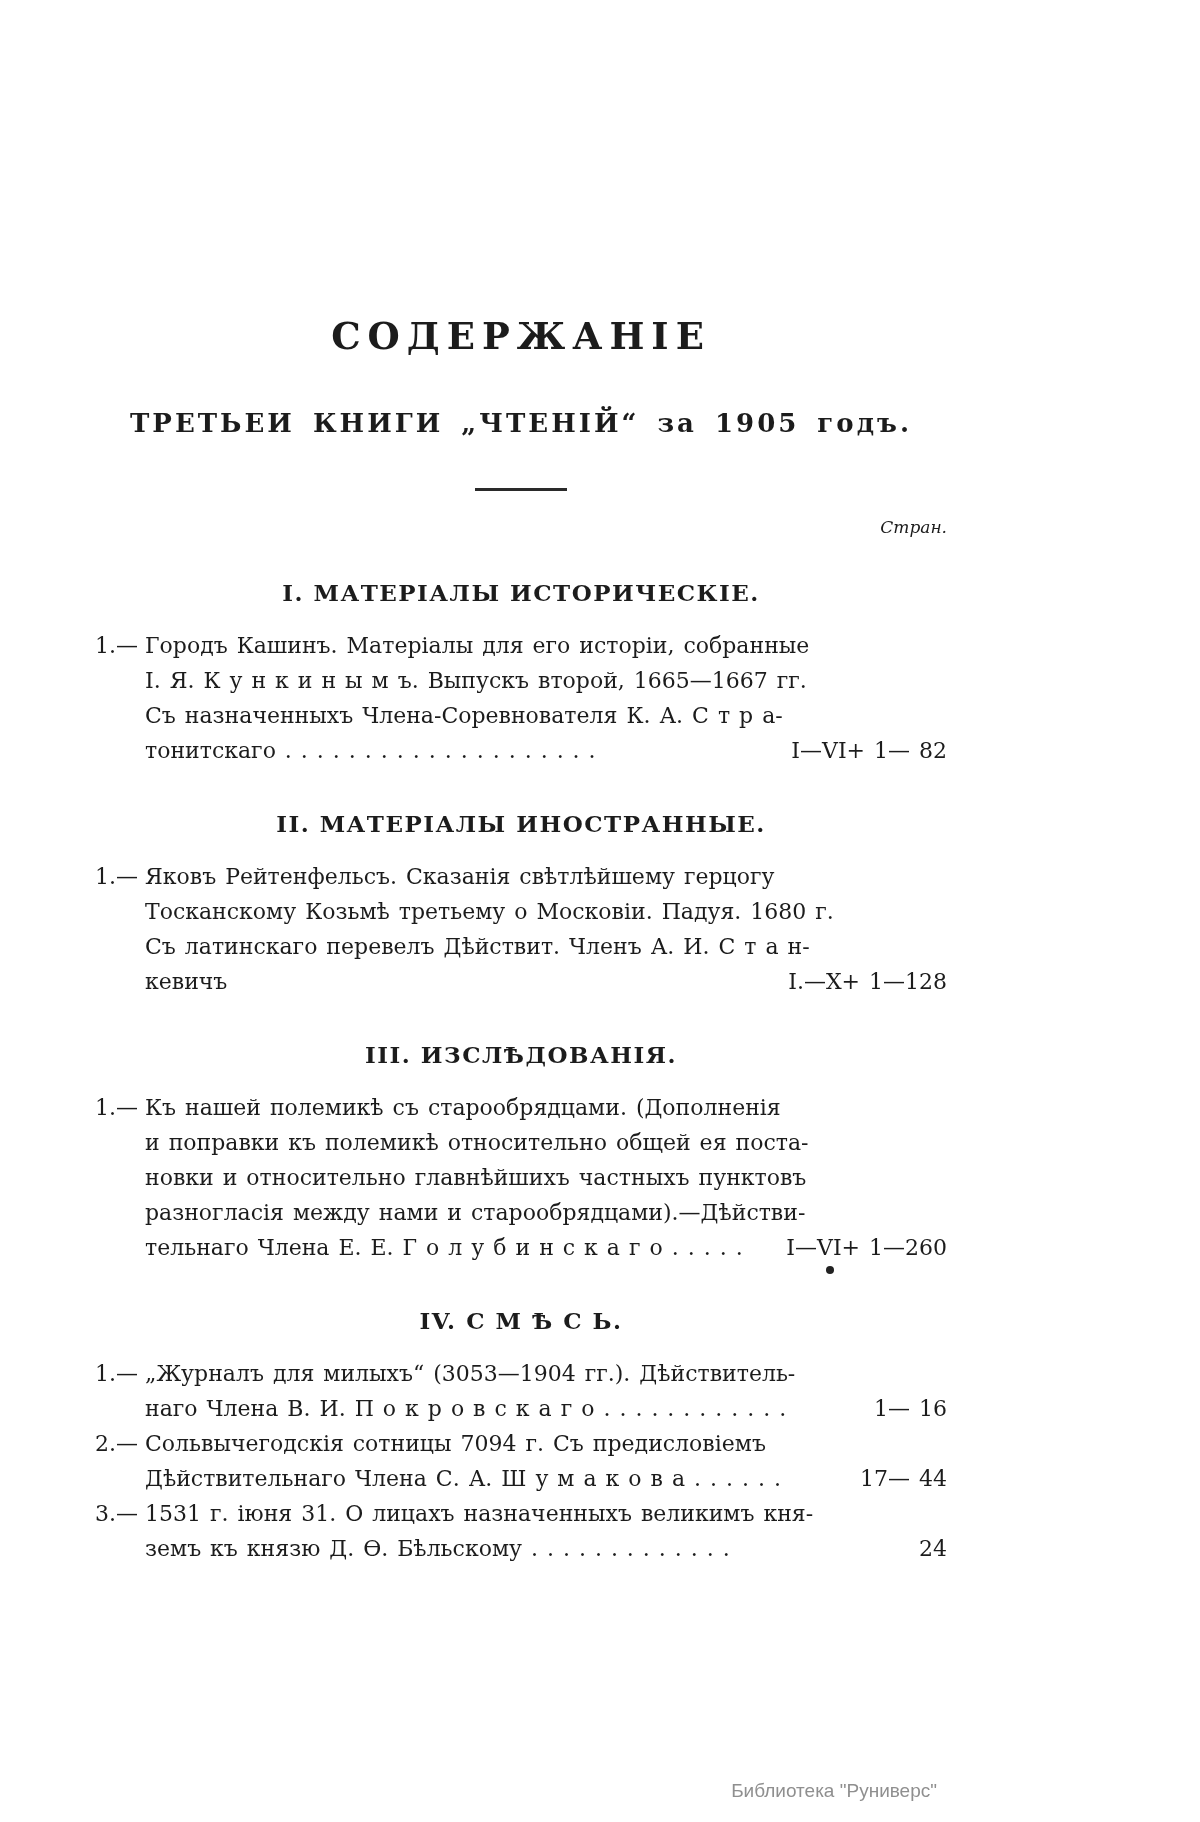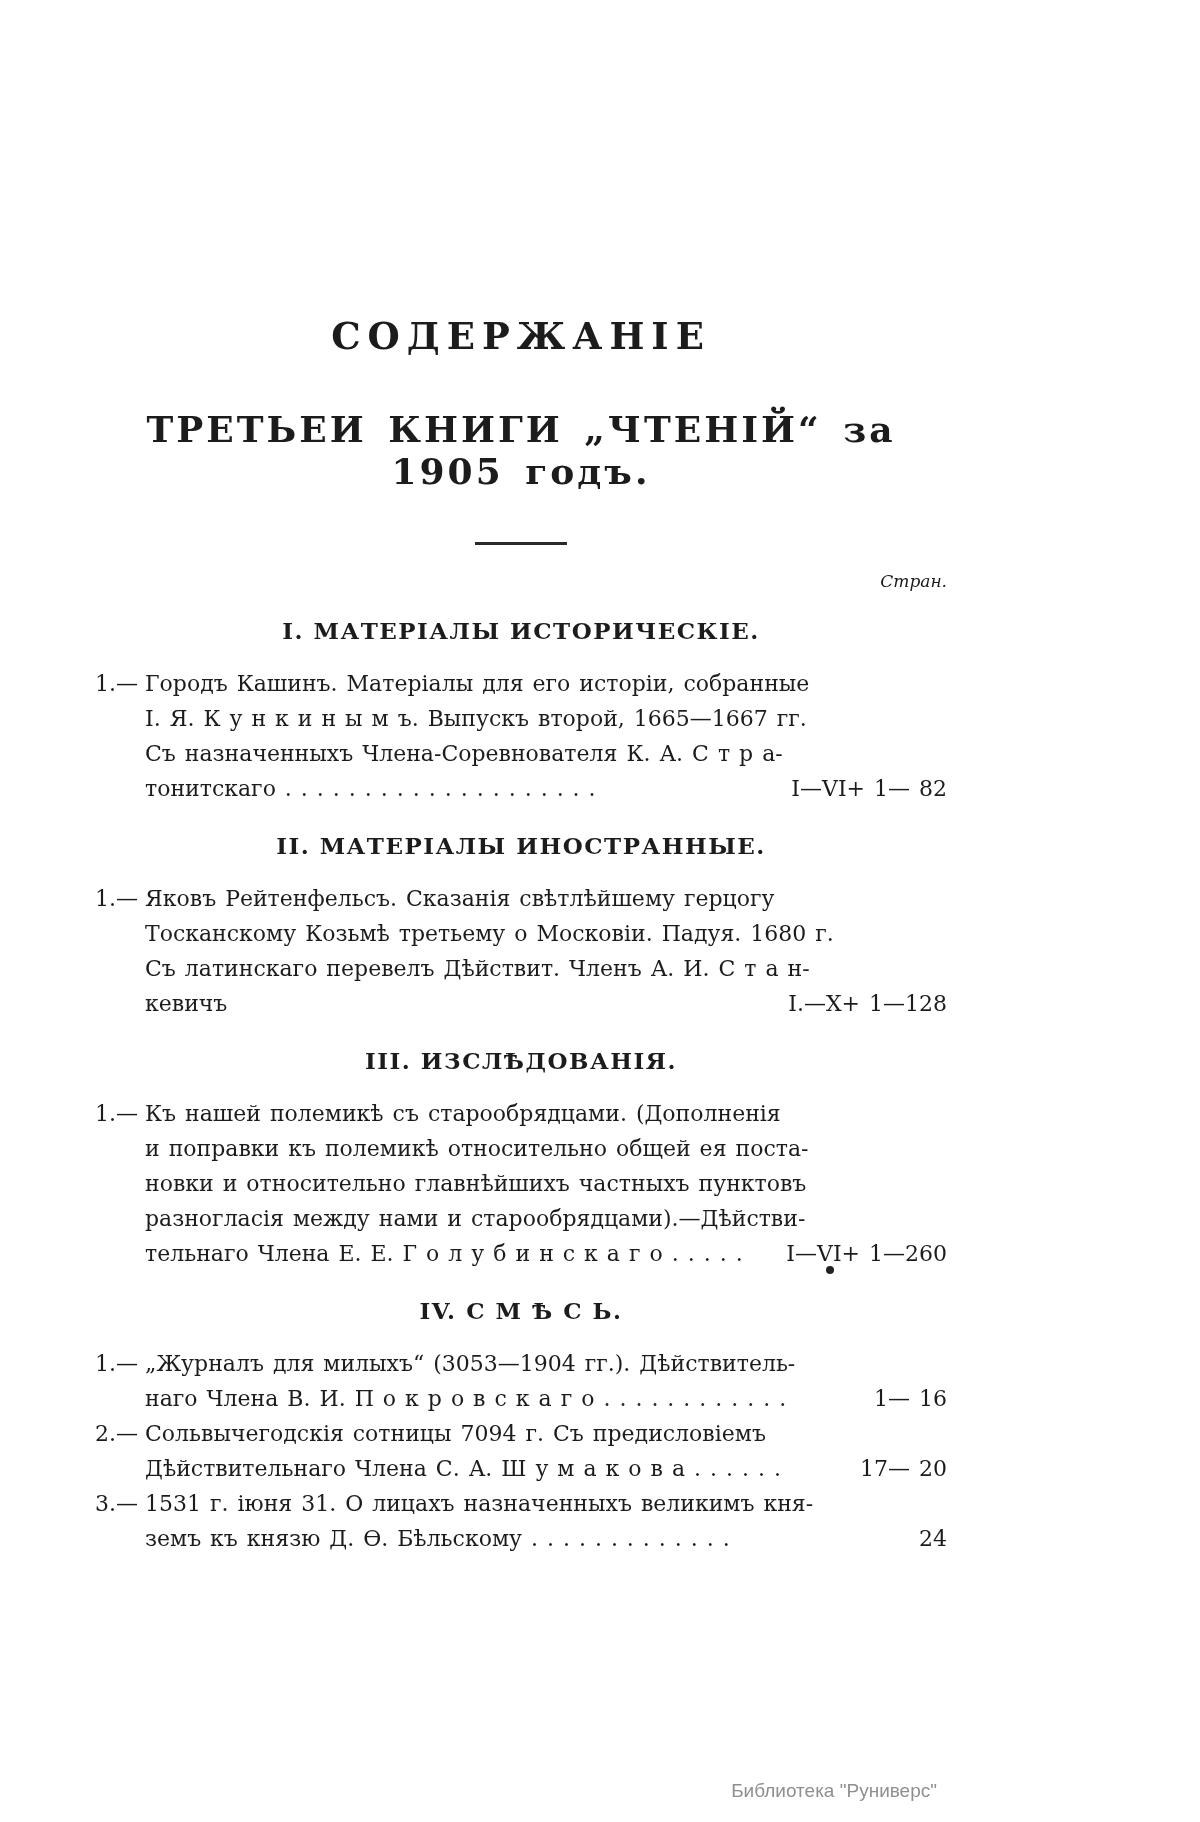--- a/index.html
+++ b/index.html
@@ -22,38 +22,38 @@
   }
   .title {
     text-align: center;
     font-size: 37px;
     font-weight: bold;
     letter-spacing: 7px;
   }
   .subtitle {
     margin-top: 50px;
     text-align: center;
-    font-size: 36px;
+    font-size: 26px;
     font-weight: bold;
     letter-spacing: 3px;
     word-spacing: 6px;
   }
   .divider {
     margin: 50px auto 0 auto;
     width: 92px;
     border-top: 3px solid #2a2a2a;
   }
   .stran {
     margin-top: 26px;
     text-align: right;
     font-size: 17px;
     font-style: italic;
   }
   .section-heading {
-    margin-top: 26px;
+    margin-top: 42px;
     text-align: center;
     font-size: 23px;
     font-weight: bold;
     letter-spacing: 1.5px;
   }
   .entry {
     margin-top: 22px;
     font-size: 22px;
     line-height: 35px;
     word-spacing: 2px;
@@ -146,21 +146,21 @@
         <span>наго Члена В. И. П о к р о в с к а г о . . . . . . . . . . . .</span>
         <span class="pages">1— 16</span>
       </div>
     </div>
     <div class="entry tight">
       <div class="entry-line first">
         <span class="entry-num">2.—</span><span>Сольвычегодскія сотницы 7094 г. Съ предисловіемъ</span>
       </div>
       <div class="entry-line last">
         <span>Дѣйствительнаго Члена С. А. Ш у м а к о в а . . . . . .</span>
-        <span class="pages">17— 20</span>
+        <span class="pages">17— 44</span>
       </div>
     </div>
     <div class="entry tight">
       <div class="entry-line first">
         <span class="entry-num">3.—</span><span>1531 г. іюня 31. О лицахъ назначенныхъ великимъ кня-</span>
       </div>
       <div class="entry-line last">
         <span>земъ къ князю Д. Ѳ. Бѣльскому . . . . . . . . . . . . .</span>
         <span class="pages">24</span>
       </div>

